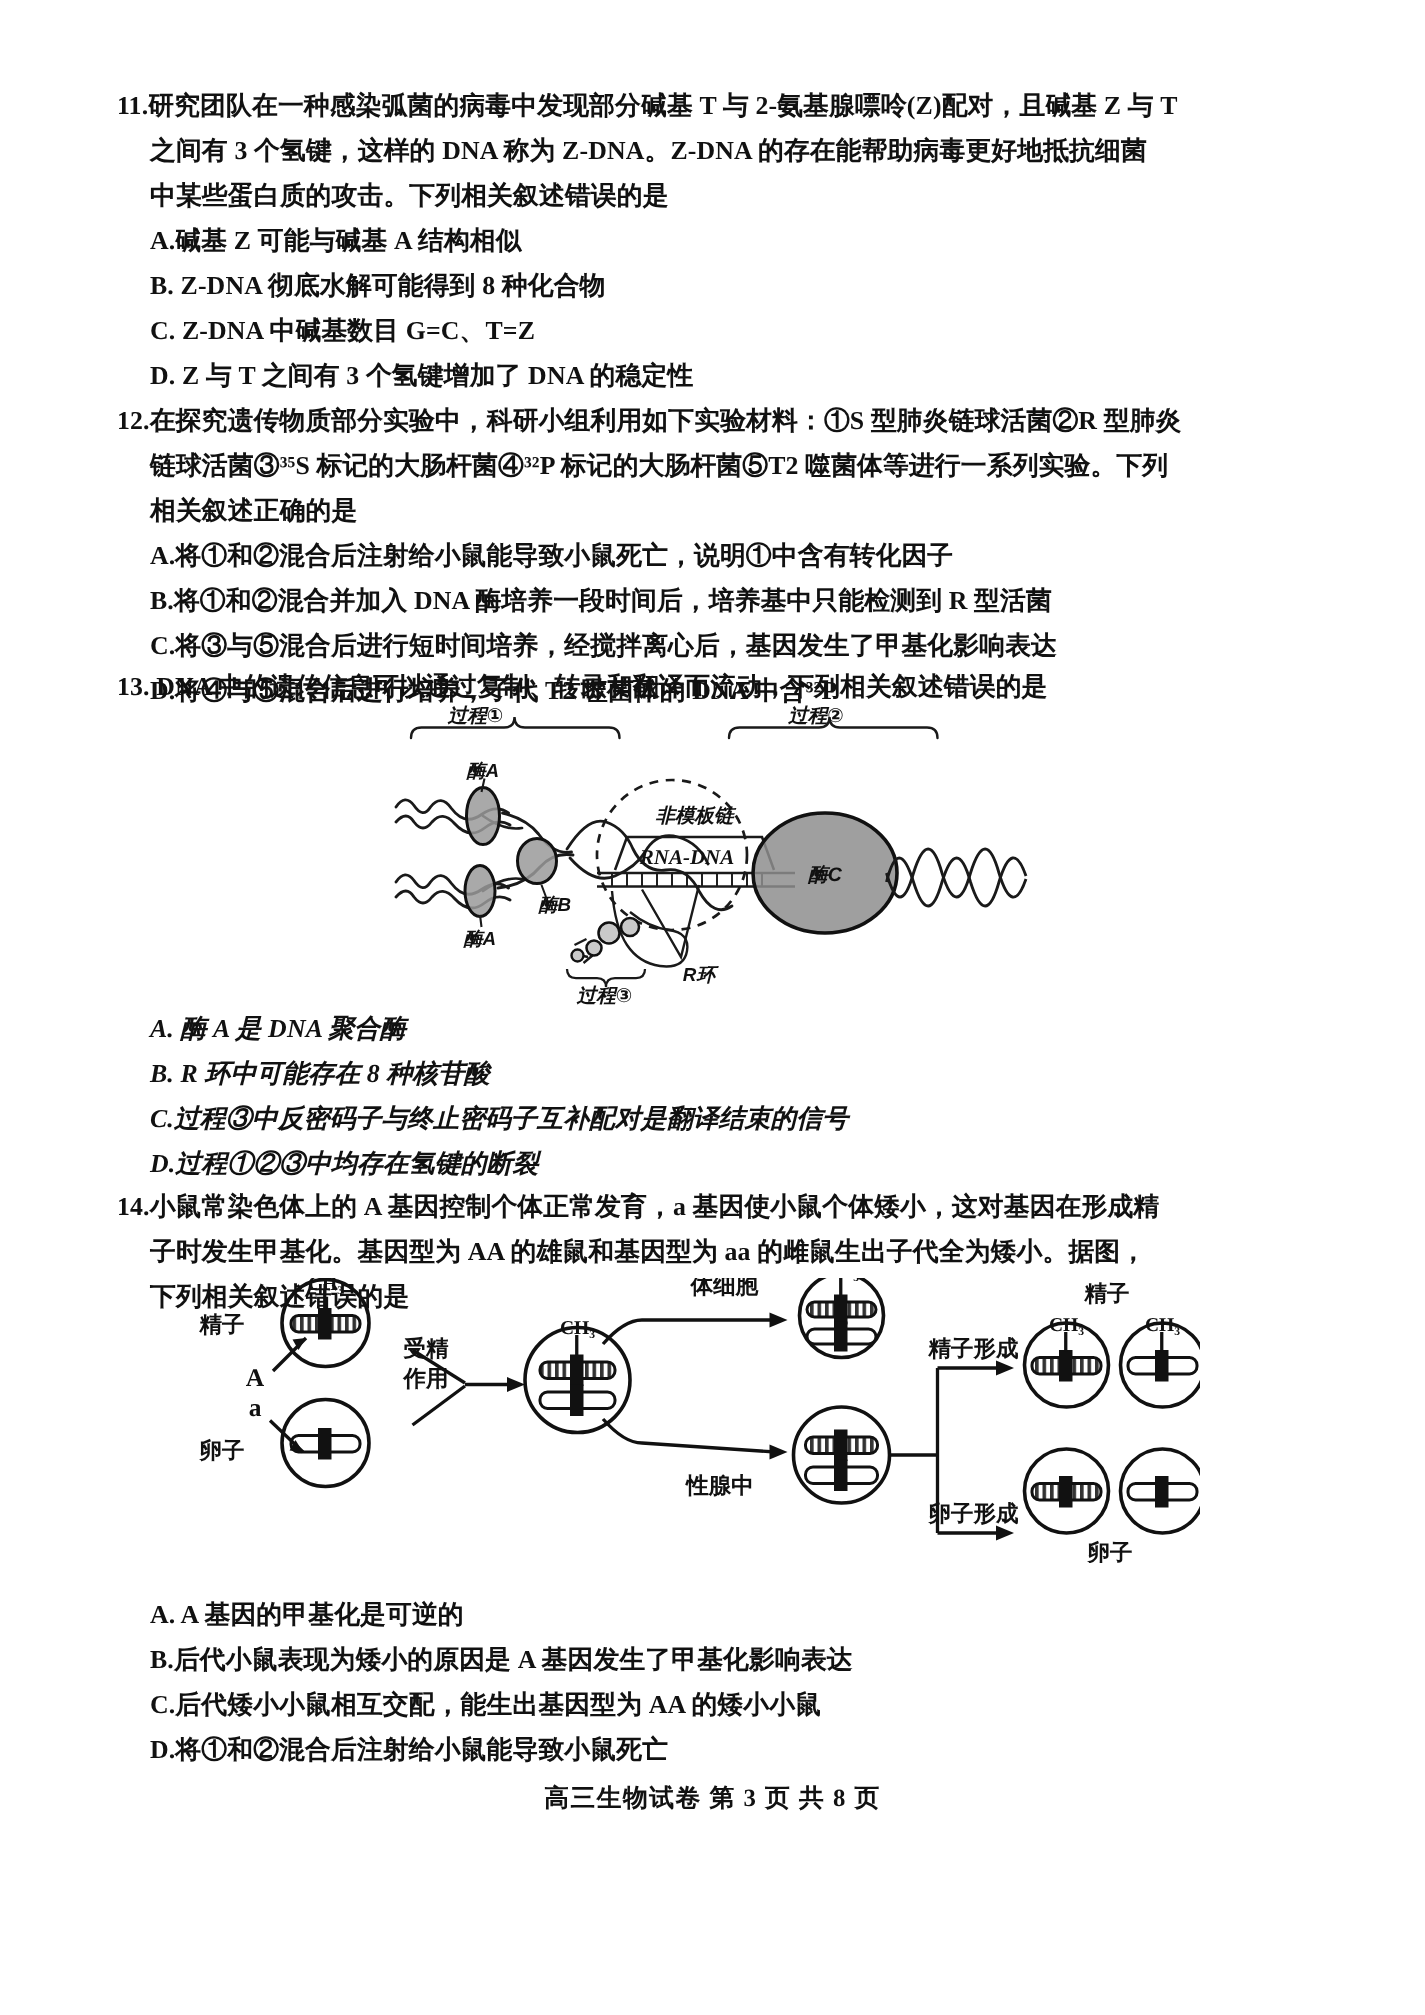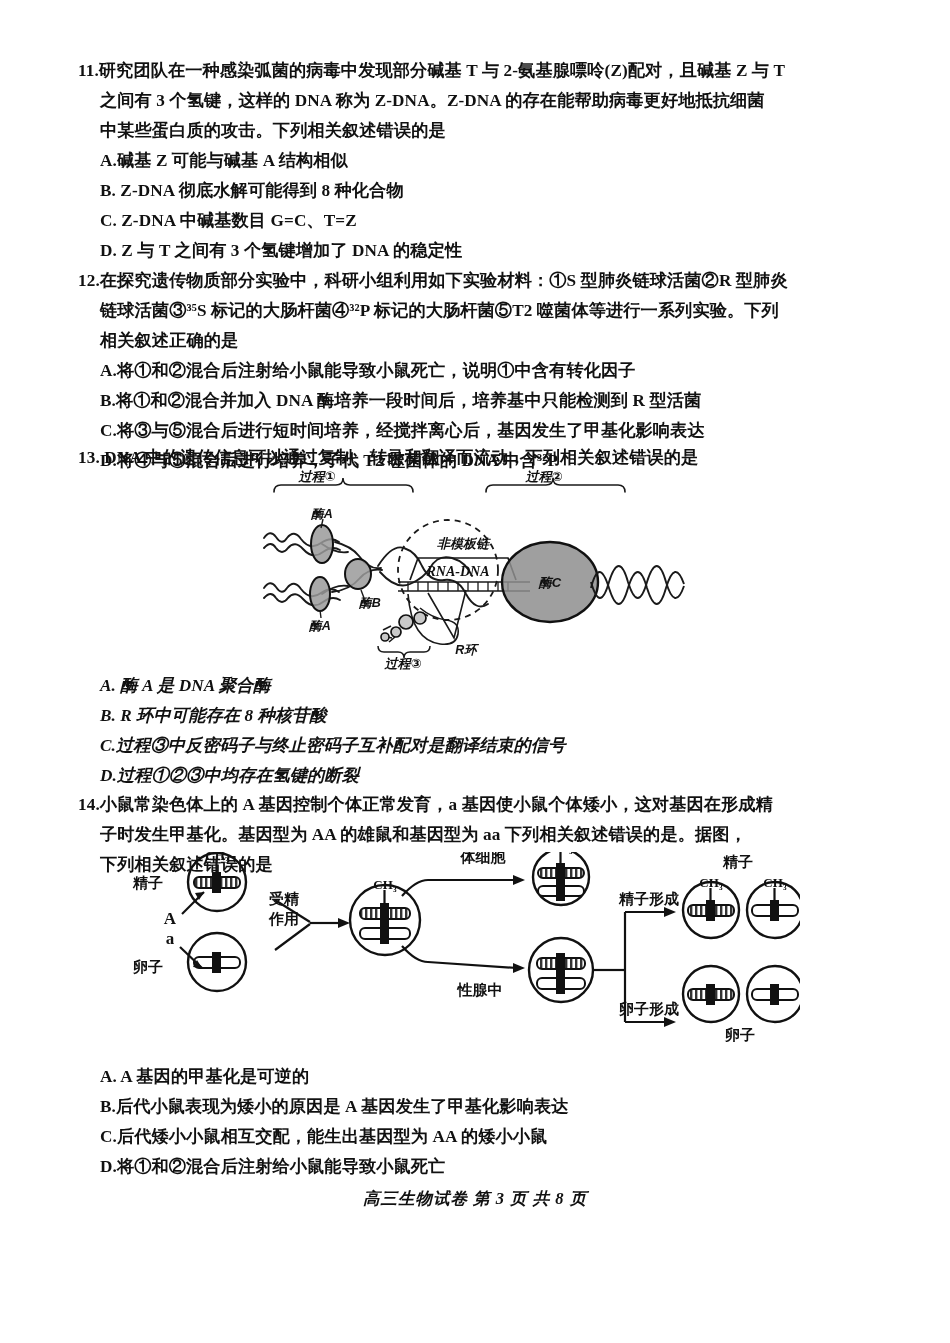--- a/index.html
+++ b/index.html
@@ -14,21 +14,21 @@
   .qblock{position:absolute;left:78px;width:800px;}
   .line{
     font-size:17.2px;line-height:30px;font-weight:bold;
     letter-spacing:.1px;white-space:nowrap;
   }
   .ind{padding-left:22px;}
   .opt{padding-left:22px;}
 
   .footer{
     position:absolute;left:0;top:1188px;width:950px;text-align:center;
-    font-size:16.5px;font-weight:bold;letter-spacing:1px;font-style:italic;
+    font-size:16.5px;font-weight:bold;letter-spacing:1px;
   }
 
   
   .fig{position:absolute;}
   .fig svg{display:block;}
   .cnlbl{font-family:"Liberation Sans","DejaVu Sans",sans-serif;font-weight:bold;}
 </style>
 </head>
 <body>
 
@@ -150,21 +150,21 @@
 
   <div class="qblock" style="top:671px;font-style:italic;">
     <div class="line opt">A. 酶 A 是 DNA 聚合酶</div>
     <div class="line opt">B. R 环中可能存在 8 种核苷酸</div>
     <div class="line opt">C.过程③中反密码子与终止密码子互补配对是翻译结束的信号</div>
     <div class="line opt">D.过程①②③中均存在氢键的断裂</div>
   </div>
 
   <div class="qblock" style="top:790px;">
     <div class="line">14.小鼠常染色体上的 A 基因控制个体正常发育，a 基因使小鼠个体矮小，这对基因在形成精</div>
-    <div class="line ind">子时发生甲基化。基因型为 AA 的雄鼠和基因型为 aa 下列相关叙述错误的是。据图，</div>
+    <div class="line ind">子时发生甲基化。基因型为 AA 的雄鼠和基因型为 aa 的雌鼠生出子代全为矮小。据图，</div>
     <div class="line ind">下列相关叙述错误的是</div>
   </div>
 
   <div class="fig" style="left:120px;top:840px;margin-top:12px;">
     <svg width="680" height="190" viewBox="0 0 680 190">
       <defs>
         <pattern id="hatch" width="5" height="5" patternUnits="userSpaceOnUse" patternTransform="rotate(0)">
           <rect width="5" height="5" fill="#ffffff"></rect>
           <rect width="2.4" height="5" fill="#333333"></rect>
         </pattern>

